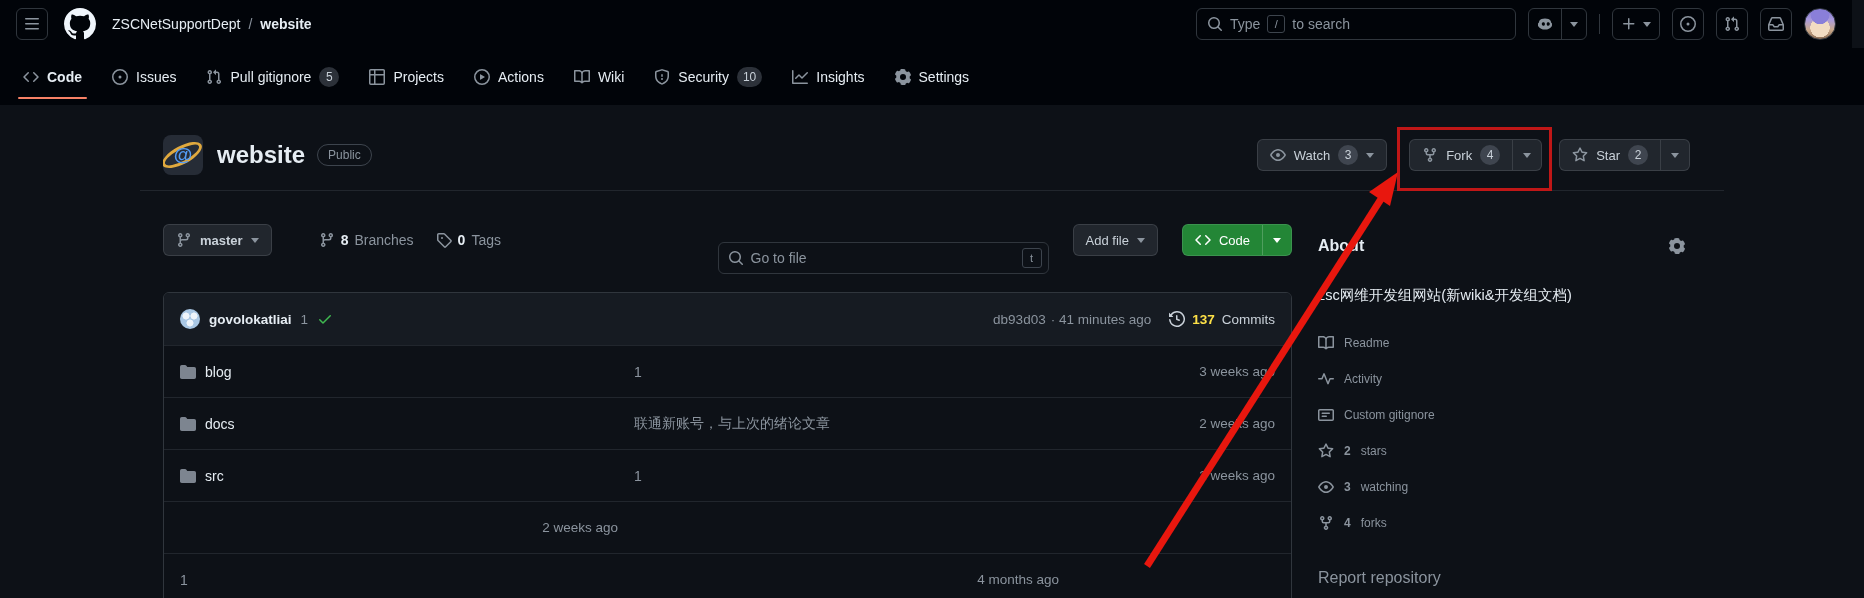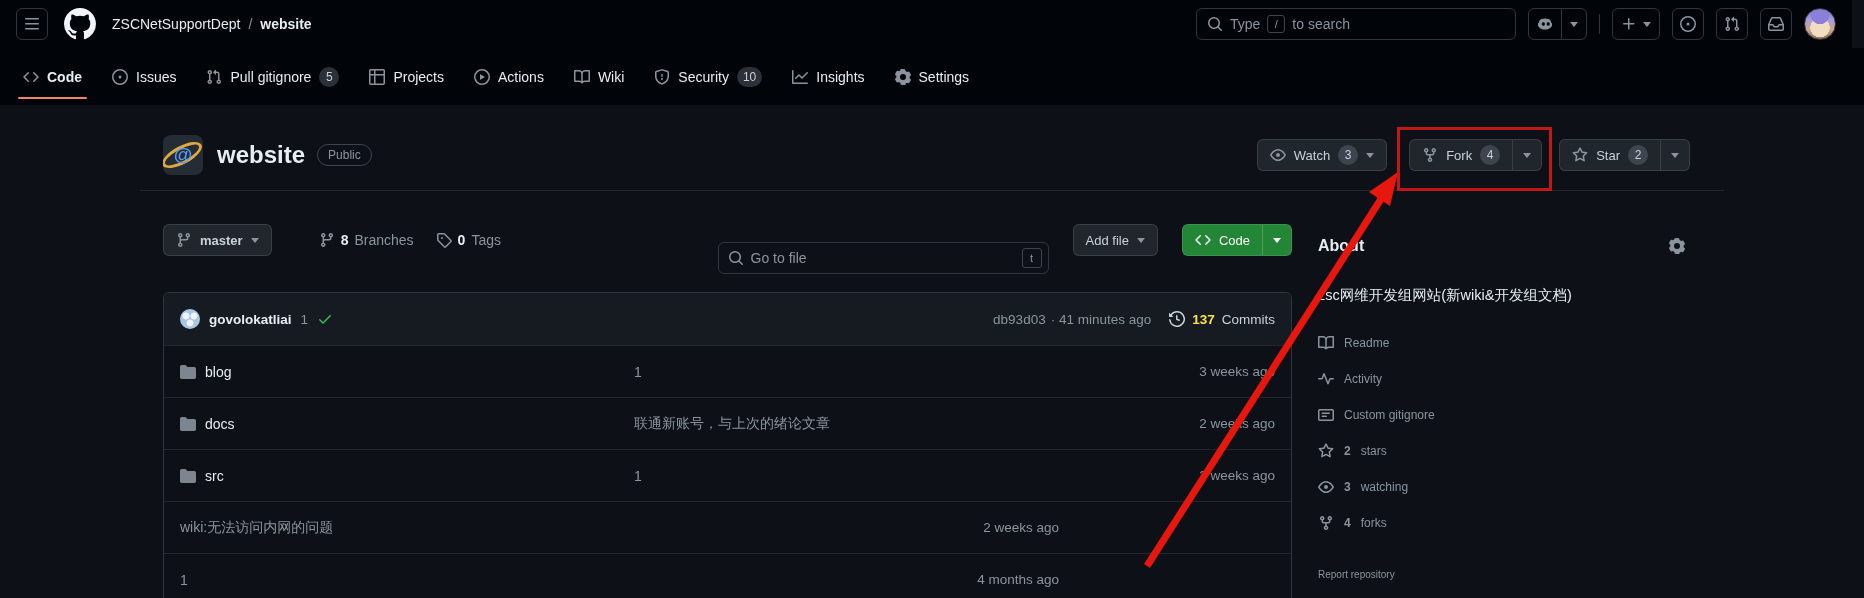--- a/index.html
+++ b/index.html
@@ -154,21 +154,21 @@
 
   
   .sidebar { position:absolute; top:237px; left:1318px; width:406px; }
   .about-head { position:relative; height:22px; }
   .about-title { font-size:16px; font-weight:700; }
   .about-gear { position:absolute; right:39px; top:1px; color:#8b949e; cursor:pointer; }
   .about-desc { margin-top:26px; font-size:14.5px; color:#e6edf3; line-height:1.4; }
   .about-list { margin-top:20px; }
   .about-item { height:36px; display:flex; align-items:center; gap:10px; color:#8b949e; font-size:12px; cursor:pointer; }
   .about-item b { color:#8b949e; font-weight:700; }
-  .report-link { margin-top:28px; color:#8b949e; font-size:10px; cursor:pointer; display:inline-block; }
+  .report-link { margin-top:28px; color:#8b949e; font-size:16px; cursor:pointer; display:inline-block; }
   .sidebar-divider { margin-top:18px; border-top:1px solid #21262d; }
 
   
   .arrow-overlay { position:absolute; inset:0; pointer-events:none; z-index:50; }
 </style>
 </head>
 <body>
 
 <div class="page">
 
@@ -454,21 +454,20 @@
         <span class="fname">
           <svg class="oi" viewBox="0 0 16 16">
               <path d="M1.75 1A1.75 1.75 0 0 0 0 2.75v10.5C0 14.216.784 15 1.75 15h12.5A1.75 1.75 0 0 0 16 13.25v-8.5A1.75 1.75 0 0 0 14.25 3H7.5a.25.25 0 0 1-.2-.1l-.9-1.2C6.07 1.26 5.55 1 5 1Z"></path>
             </svg>
           <span>src</span>
         </span>
         <span class="fmsg">1</span>
         <span class="fdate">2 weeks ago</span>
       </div>
       <div class="frow">
-        <span class="fmsg">wiki:无法访问内网的问题</span>
         <span class="fdate">2 weeks ago</span>
       </div>
       <div class="frow">
         <span class="fmsg">1</span>
         <span class="fdate">4 months ago</span>
       </div>
     </div>
   </div>
 
   <div class="sidebar">

